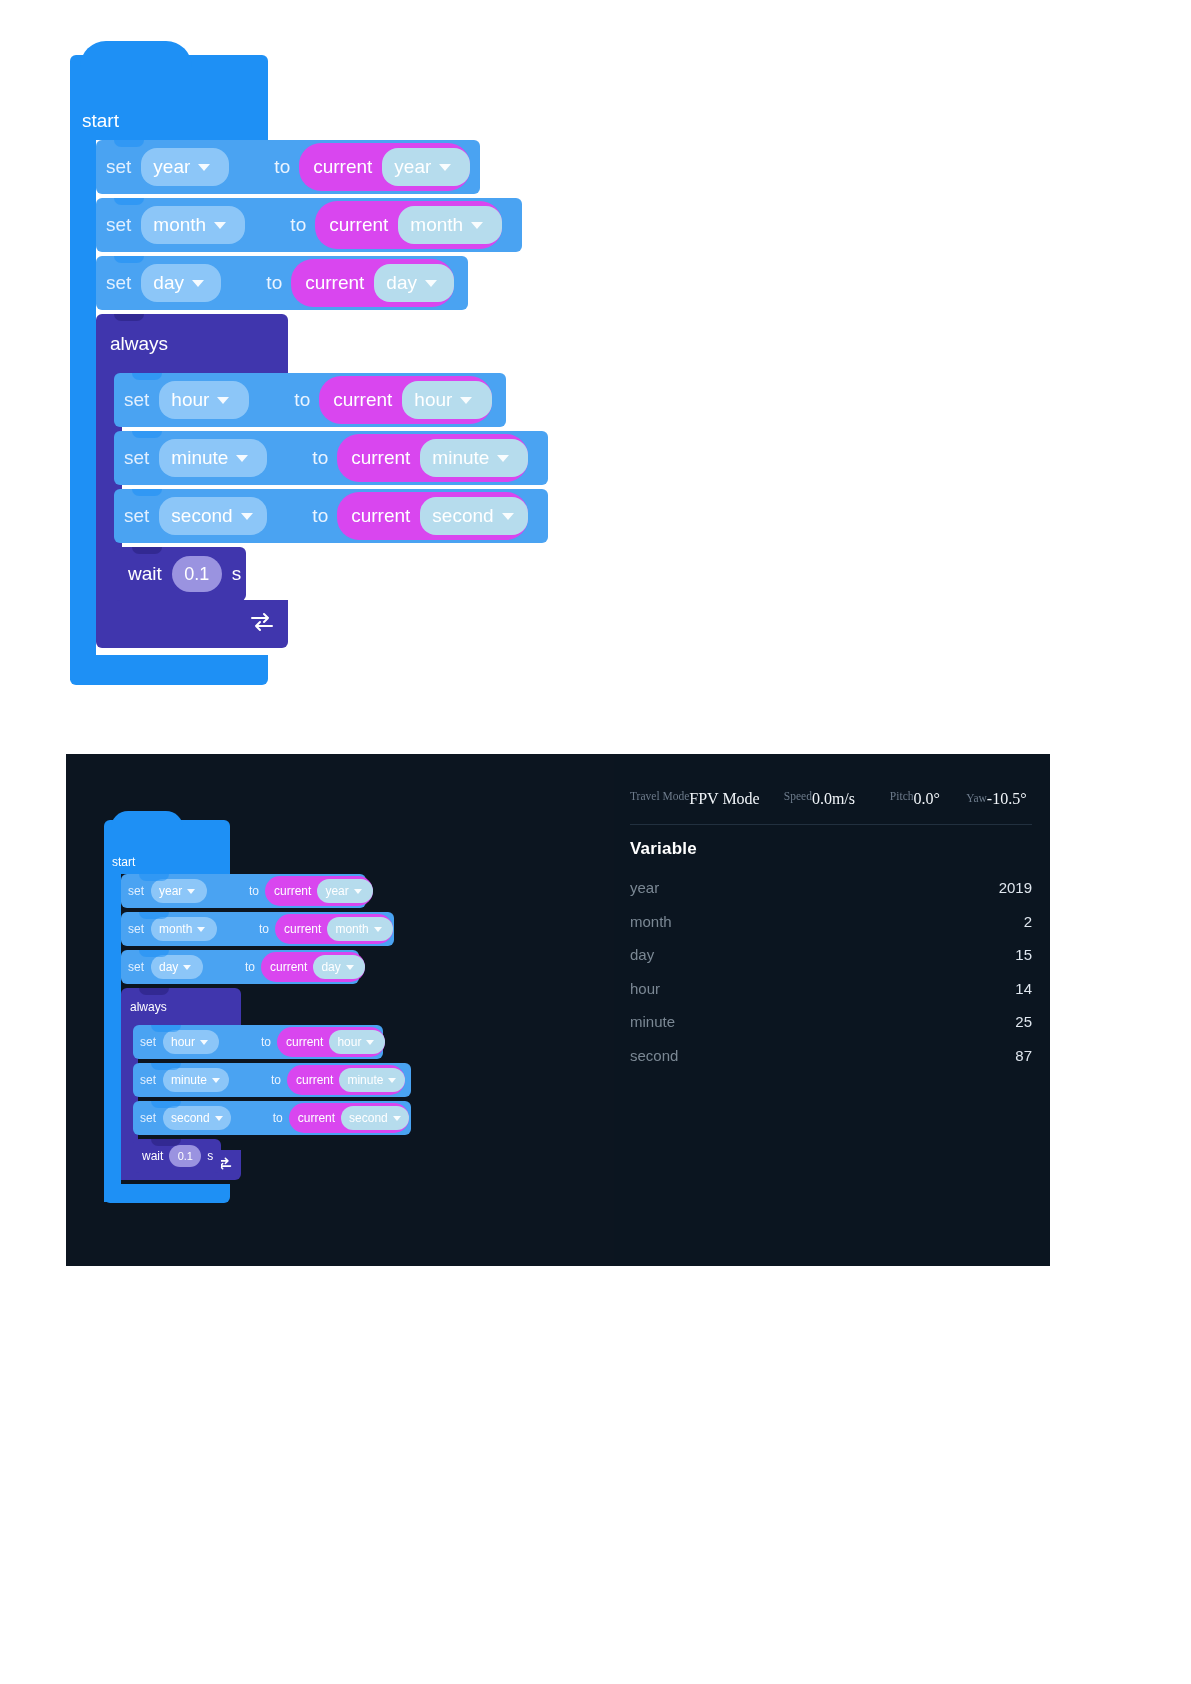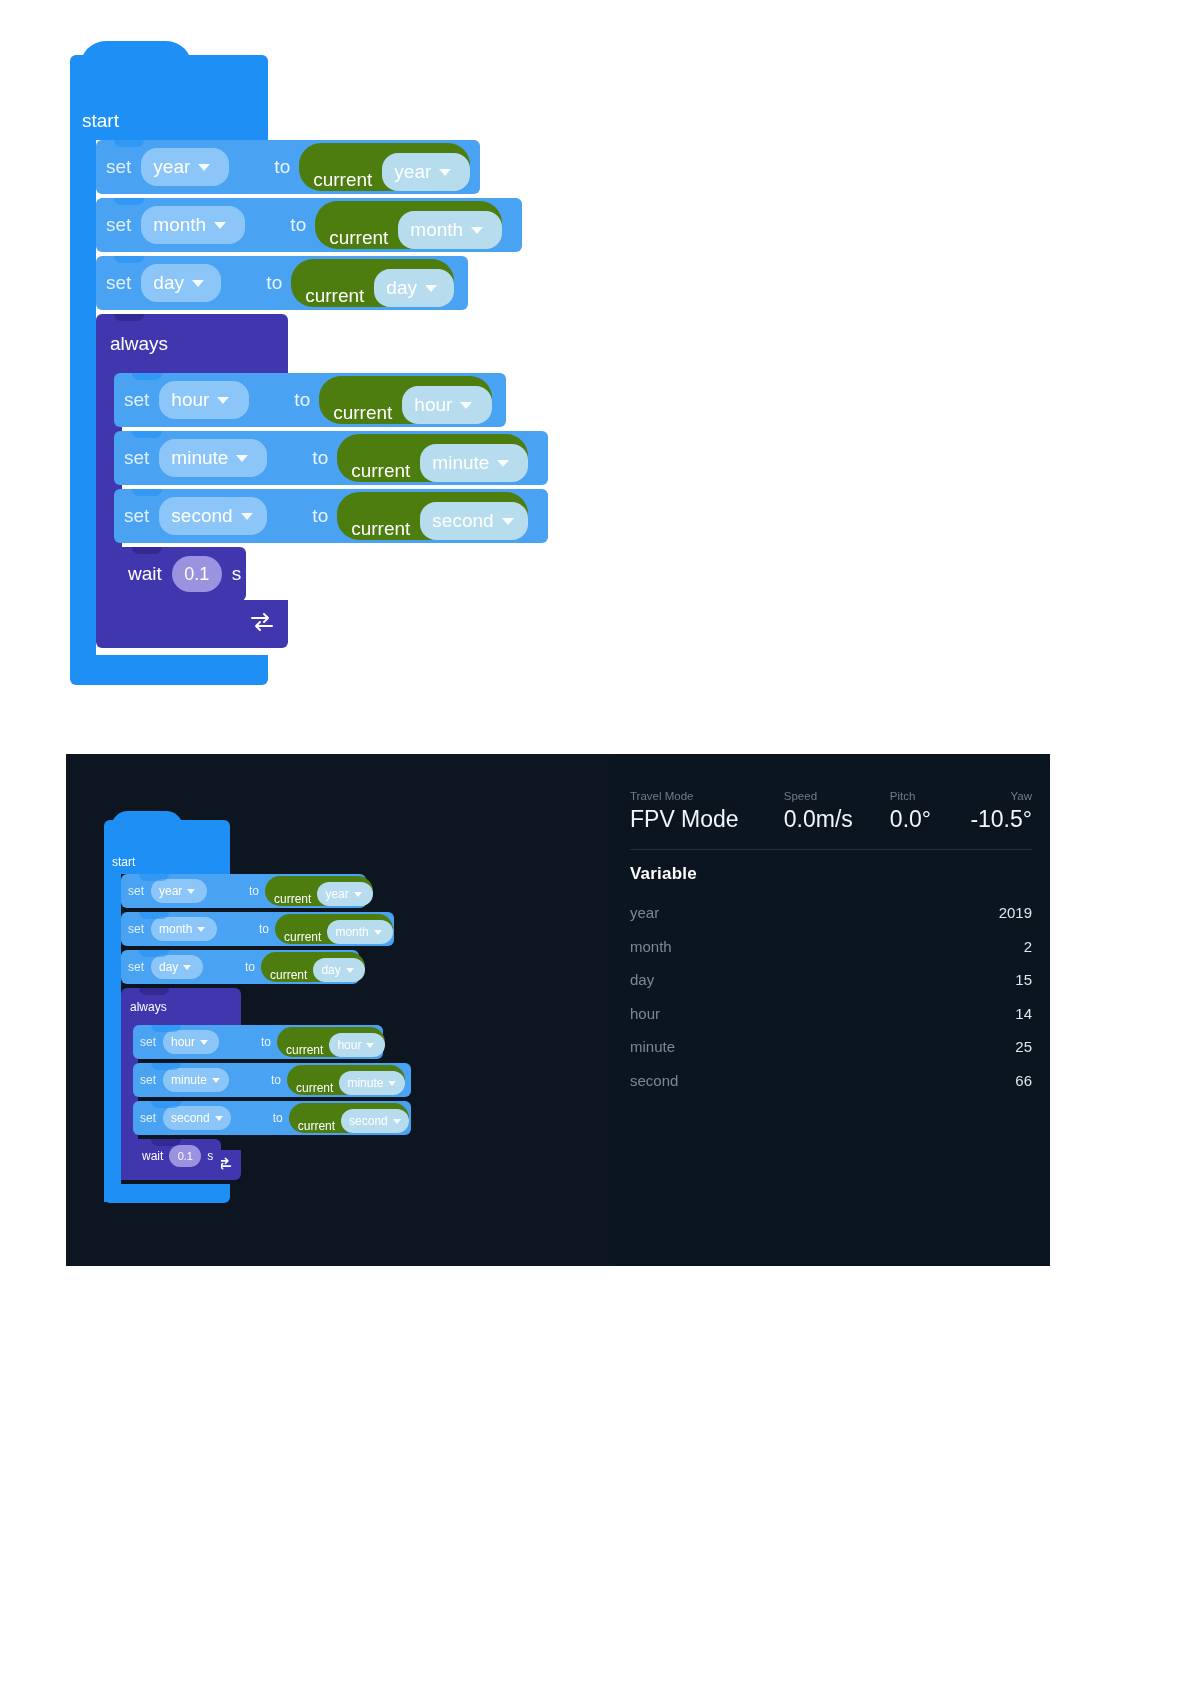--- a/index.html
+++ b/index.html
@@ -83,24 +83,24 @@
   .caret {
     width: 0; height: 0;
     border-left: 6px solid transparent;
     border-right: 6px solid transparent;
     border-top: 7px solid #ffffff;
     opacity: .92;
   }
 
   
   .reporter {
-    background: #4d7c0f;
+    background: #d946ef;
     border-radius: 22px;
     display: flex;
-    align-items: flex-end;
+    align-items: center;
     color: #ffffff;
     padding-left: 14px;
   }
   .reporter .rlabel { padding-right: 10px; }
   .reporter .dropdown { background: #b6dced; }
 
   
   .ctrl-head {
     position: absolute;
     background: #4036ad;
@@ -181,27 +181,27 @@
   .panel-title {
     color: #ffffff;
     font-size: 17px;
     font-weight: bold;
     letter-spacing: .2px;
   }
   .status-grid {
     display: flex;
     margin-top: 14px;
   }
-  .status-cell { display: flex; flex-direction: column; }
+  .status-cell { display: flex; flex-direction: row; font-family: Liberation Serif, serif; }
   .status-cell.c0 { flex: 1.45; }
   .status-cell.c1 { flex: 1; align-items: flex-start; text-align: right; }
   .status-cell.c2 { flex: .72; align-items: flex-start; }
   .status-cell.c3 { flex: .62; align-items: flex-end; text-align: right; }
   .status-label { color: #6d7b8b; font-size: 11.5px; margin-bottom: 4px; }
-  .status-value { color: #f2f6fa; font-size: 23px; }
+  .status-value { color: #f2f6fa; font-size: 16px; }
   .divider {
     height: 1px;
     background: #22303f;
     margin: 16px 0 0 0;
   }
   .var-title { margin-top: 14px; }
   .var-list { margin-top: 12px; }
   .var-row {
     display: flex;
     justify-content: space-between;
@@ -513,18 +513,18 @@
         <div class="var-row">
           <span class="var-name">hour</span>
           <span class="var-value">14</span>
         </div>
         <div class="var-row">
           <span class="var-name">minute</span>
           <span class="var-value">25</span>
         </div>
         <div class="var-row">
           <span class="var-name">second</span>
-          <span class="var-value">66</span>
+          <span class="var-value">87</span>
         </div>
       </div>
     </div>
   </div>
 </div>
 
 </body></html>

